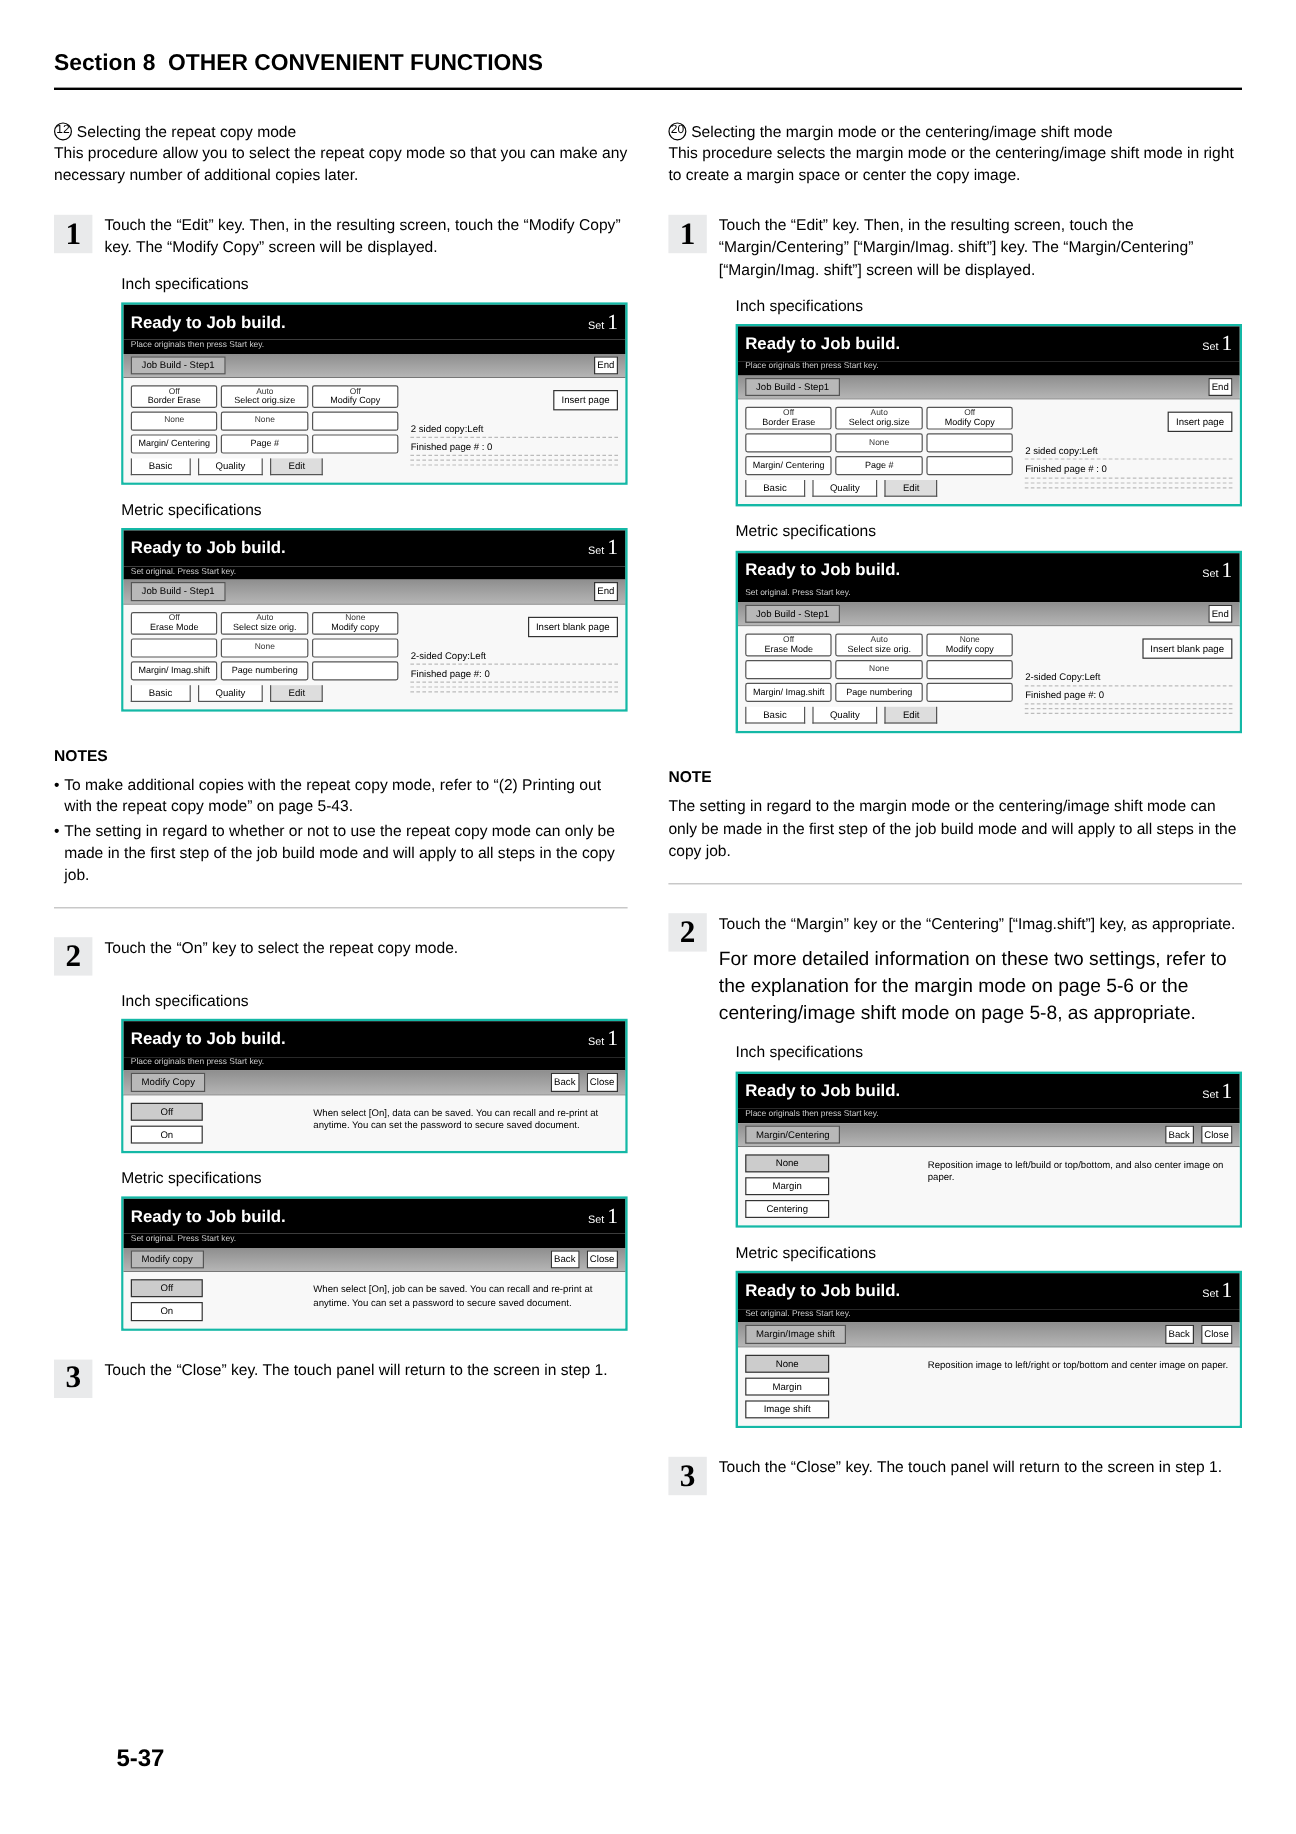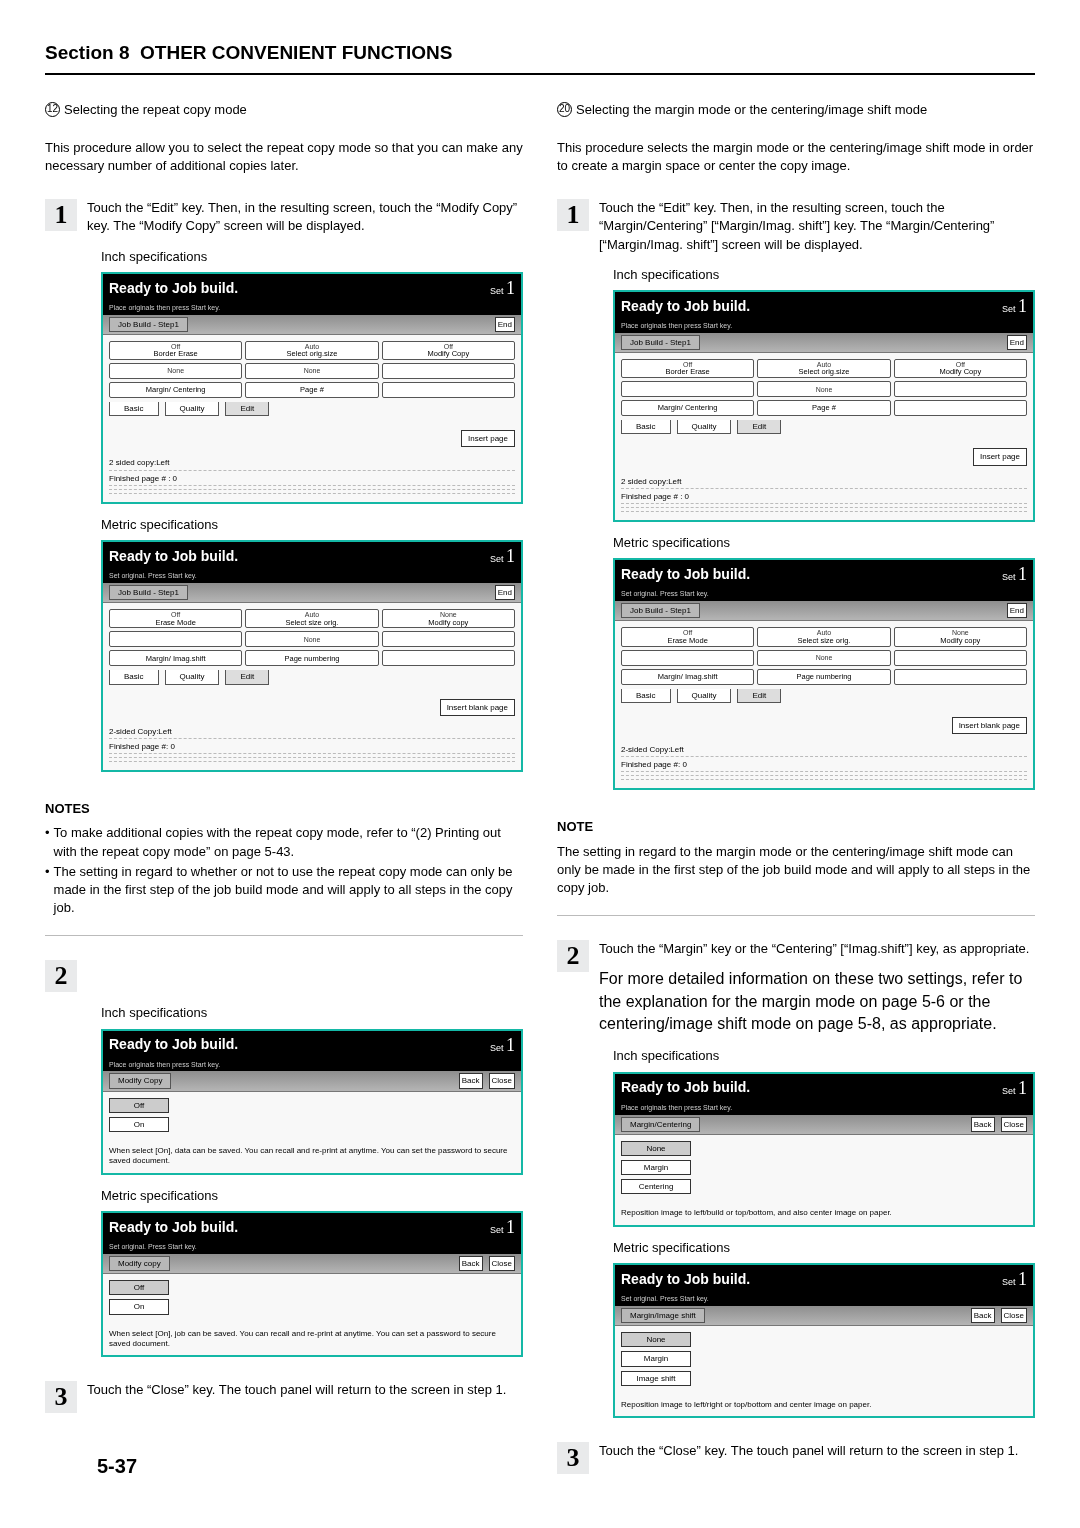--- a/index.html
+++ b/index.html
@@ -15,21 +15,21 @@
   }
   .section-header {
     font-size: 19px;
     font-weight: bold;
     border-bottom: 2px solid #000;
     padding-bottom: 6px;
     margin-bottom: 26px;
   }
   .cols { display: flex; gap: 34px; }
   .col { flex: 1; min-width: 0; }
-  .intro-line { display: flex; align-items: flex-start; gap: 4px; margin-bottom: 20px; }
+  .intro-line { display: flex; align-items: flex-start; gap: 4px; margin-bottom: 0; }
   .circ-num {
     display: inline-flex; align-items: center; justify-content: center;
     border: 1px solid #000; border-radius: 50%;
     width: 15px; height: 15px; font-size: 10px; flex-shrink: 0;
     margin-top: 1px;
   }
   .intro-text { font-size: 13px; }
   .step-row { display: flex; align-items: flex-start; gap: 10px; margin-top: 24px; }
   .step-num-box {
     width: 32px; height: 32px; background: #e9eaeb;
@@ -57,21 +57,21 @@
   .panel-set { font-size: 9px; }
   .panel-one { font-size: 18px; font-family: "Times New Roman", serif; }
   .panel-strip {
     background: linear-gradient(#8e8e8e,#b5b5b5);
     display: flex; justify-content: space-between; 
     padding: 2px 6px; border-bottom: 1px solid #777;
   }
   .strip-label { background: #b8b8b8; color:#000; border:1px solid #555; padding: 1px 8px; font-size: 8px; }
   .strip-btns { display:flex; gap:6px; }
   .mini-btn { background:#fff; border:1px solid #333; padding: 1px 2px; font-size:8px; }
-  .panel-body { display:flex; padding: 6px; gap: 10px; background:#f8f8f8;flex-direction:column; }
+  .panel-body { display:flex; padding: 6px; gap: 10px; background:#f8f8f8; }
   .panel-body-left { flex: 0 0 55%; }
   .panel-body-right { flex: 1; font-size: 8px; padding-top: 4px; }
   .grid3 { display: grid; grid-template-columns: repeat(3, 1fr); gap: 3px; }
   .cell { border: 1px solid #555; border-radius: 2px; padding: 1px 3px; font-size: 7.5px; text-align:center; background:#fff; min-height: 16px; display:flex; flex-direction:column; justify-content:center; line-height:1.05; }
   .cell .ctop { font-size: 7px; color:#333; }
   .tabrow { display:flex; gap:6px; margin-top: 4px; }
   .tab { border:1px solid #555; border-top:none; padding: 1px 14px; font-size: 8px; background:#fff; }
   .tab.active { background:#ddd; }
   .dashed-line { border-bottom: 1px dashed #bbb; margin: 2px 0; font-size: 8px; padding-bottom:1px; }
   .insert-btn { border:1px solid #333; padding: 2px 6px; font-size: 8px; align-self:flex-start; background:#fff; text-align:center; }
@@ -269,20 +269,21 @@
     <div class="note-item">
           <span class="bullet">•</span>
           <span>The setting in regard to whether or not to use the repeat copy mode can only be made in the first step of the job build mode and will apply to all steps in the copy job.</span>
         </div>
     <hr class="thin">
 
     <div class="step-row">
       <div class="step-num-box">
             <span class="big">2</span>
           </div>
+      <div class="step-body">Touch the “On” key to select the repeat copy mode.</div>
     </div>
 
     <div class="spec-label">Inch specifications</div>
     <div class="panel-wrap">
           <div class="panel panel-mod">
             <div class="panel-header">
     <div class="panel-header-left">
                 <span class="panel-title">Ready to Job build.</span>
               </div>
     <div><span class="panel-set">Set</span> <span class="panel-one">1</span></div>
@@ -346,21 +347,21 @@
           </div>
       <div class="step-body">Touch the “Close” key. The touch panel will return to the screen in step 1.</div>
     </div>
   </div>
 
   <div class="col">
     <div class="intro-line">
       <span class="circ-num">20</span>
       <span class="intro-text">Selecting the margin mode or the centering/image shift mode</span>
     </div>
-    <div class="intro-text">This procedure selects the margin mode or the centering/image shift mode in order to create a margin space or center the copy image.</div>
+    <div class="intro-text">This procedure selects the margin mode or the centering/image shift mode in right to create a margin space or center the copy image.</div>
 
     <div class="step-row">
       <div class="step-num-box">
             <span class="big">1</span>
           </div>
       <div class="step-body">Touch the “Edit” key. Then, in the resulting screen, touch the “Margin/Centering” [“Margin/Imag. shift”] key. The “Margin/Centering” [“Margin/Imag. shift”] screen will be displayed.</div>
     </div>
 
     <div class="spec-label">Inch specifications</div>
     <div class="panel-wrap">

